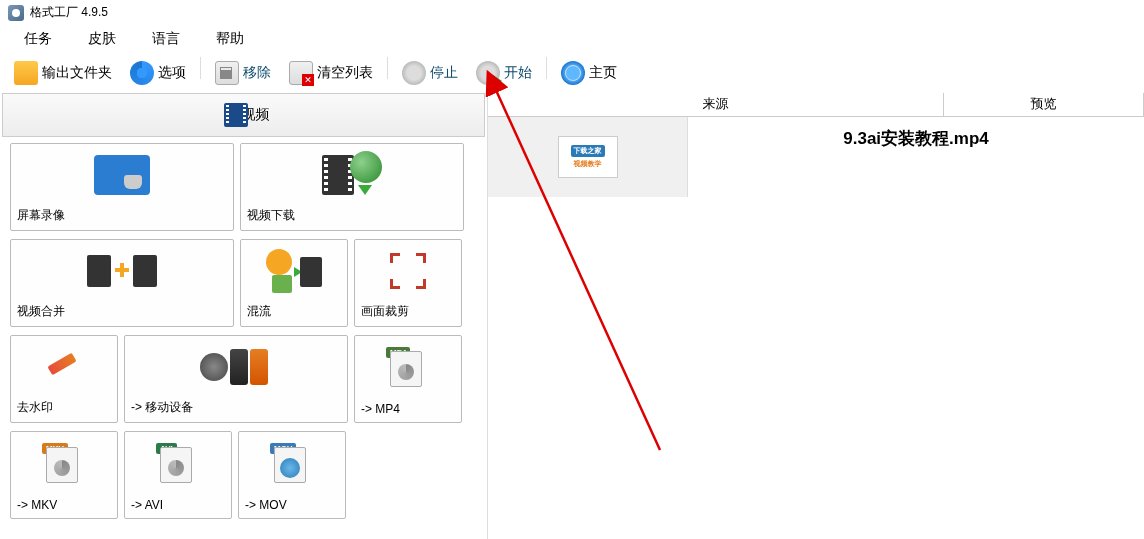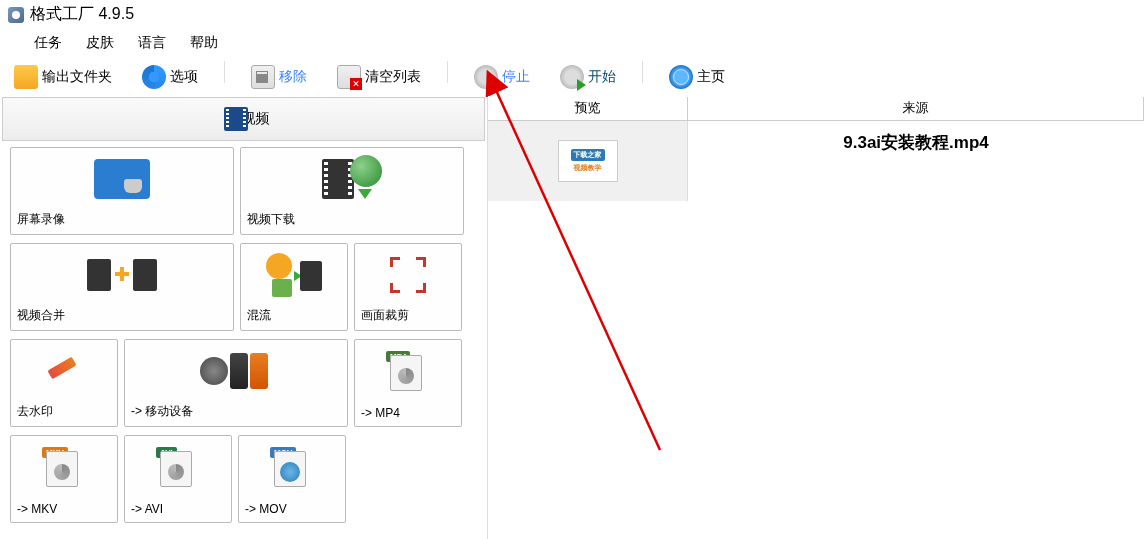--- a/index.html
+++ b/index.html
@@ -10,62 +10,62 @@
       width: 1144px;
       height: 539px;
       overflow: hidden;
       position: relative;
     }
     .titlebar {
       display: flex;
       align-items: center;
       padding: 4px 8px;
       gap: 6px;
-      font-size: 16px;
+      font-size: 12px;
     }
     .app-icon {
       width: 16px;
       height: 16px;
       background: linear-gradient(135deg, #7a99b8, #4a6a8a);
       border-radius: 3px;
       position: relative;
     }
     .app-icon:before {
       content: '';
       position: absolute;
       width: 8px; height: 8px;
       background: #fff;
       border-radius: 50%;
       top: 4px; left: 4px;
     }
     .menubar {
       display: flex;
-      gap: 4px;
-      padding: 2px 24px;
+      gap: 16px;
+      padding: 2px 14px;
       font-size: 14px;
     }
     .menu-item {
       padding: 3px 10px;
       cursor: pointer;
     }
     .toolbar {
       display: flex;
       align-items: flex-start;
       padding: 4px 6px;
-      gap: 14px;
+      gap: 2px;
     }
     .tool-btn {
       display: flex;
       align-items: center;
       gap: 4px;
       padding: 4px 8px;
       cursor: pointer;
       font-size: 14px;
     }
-    .tool-btn.disabled { color: #3b82f6; cursor: default; }
+    .tool-btn.disabled { color: #0c4a6e; cursor: default; }
     .tool-btn.red-text { color: #0c4a6e; }
     .tool-sep { width: 1px; height: 22px; background: #ddd; margin: 0 4px; }
     .tb-icon { width: 24px; height: 24px; display: inline-block; border-radius: 3px; }
     .i-folder { background: linear-gradient(#ffc94a,#f5a623); }
     .i-gear { background: radial-gradient(circle at 50% 50%, #3399ff 30%, transparent 32%), conic-gradient(#3399ff, #1a75d1); border-radius: 50%; }
     .i-doc { background: linear-gradient(#f0f0f0,#ddd); border:1px solid #aaa; position:relative;}
     .i-doc:after{content:'';position:absolute;width:10px;height:2px;top:6px;left:5px;box-shadow:0 0 0 1px #888,0 4px 0 1px #888,0 8px 0 1px #888;}
     .i-docx { background: linear-gradient(#f0f0f0,#ddd); border:1px solid #aaa; position:relative;}
     .i-docx:after{content:'✕';position:absolute;color:#fff;background:#d00;width:12px;height:12px;line-height:12px;text-align:center;font-size:9px;right:-2px;bottom:-2px;}
     .i-gearplay { background: radial-gradient(circle, #ddd 40%, #bbb 70%); border-radius: 50%; position:relative;}
@@ -346,22 +346,22 @@
               <div class="pg"></div>
             </div>
           </div>
         <div class="tile-label">-&gt; MOV</div>
       </div>
     </div>
   </div>
 
   <div class="right-pane">
     <div class="col-headers">
+      <div class="col-h col-source">来源</div>
       <div class="col-h col-preview">预览</div>
-      <div class="col-h col-source">来源</div>
     </div>
     <div class="file-row">
       <div class="preview-cell">
         <div class="thumb">
           <span class="bl">下载之家</span>
           <span class="or">视频教学</span>
         </div>
       </div>
       <div class="src-cell">
         <div class="src-name">9.3ai安装教程.mp4</div>

